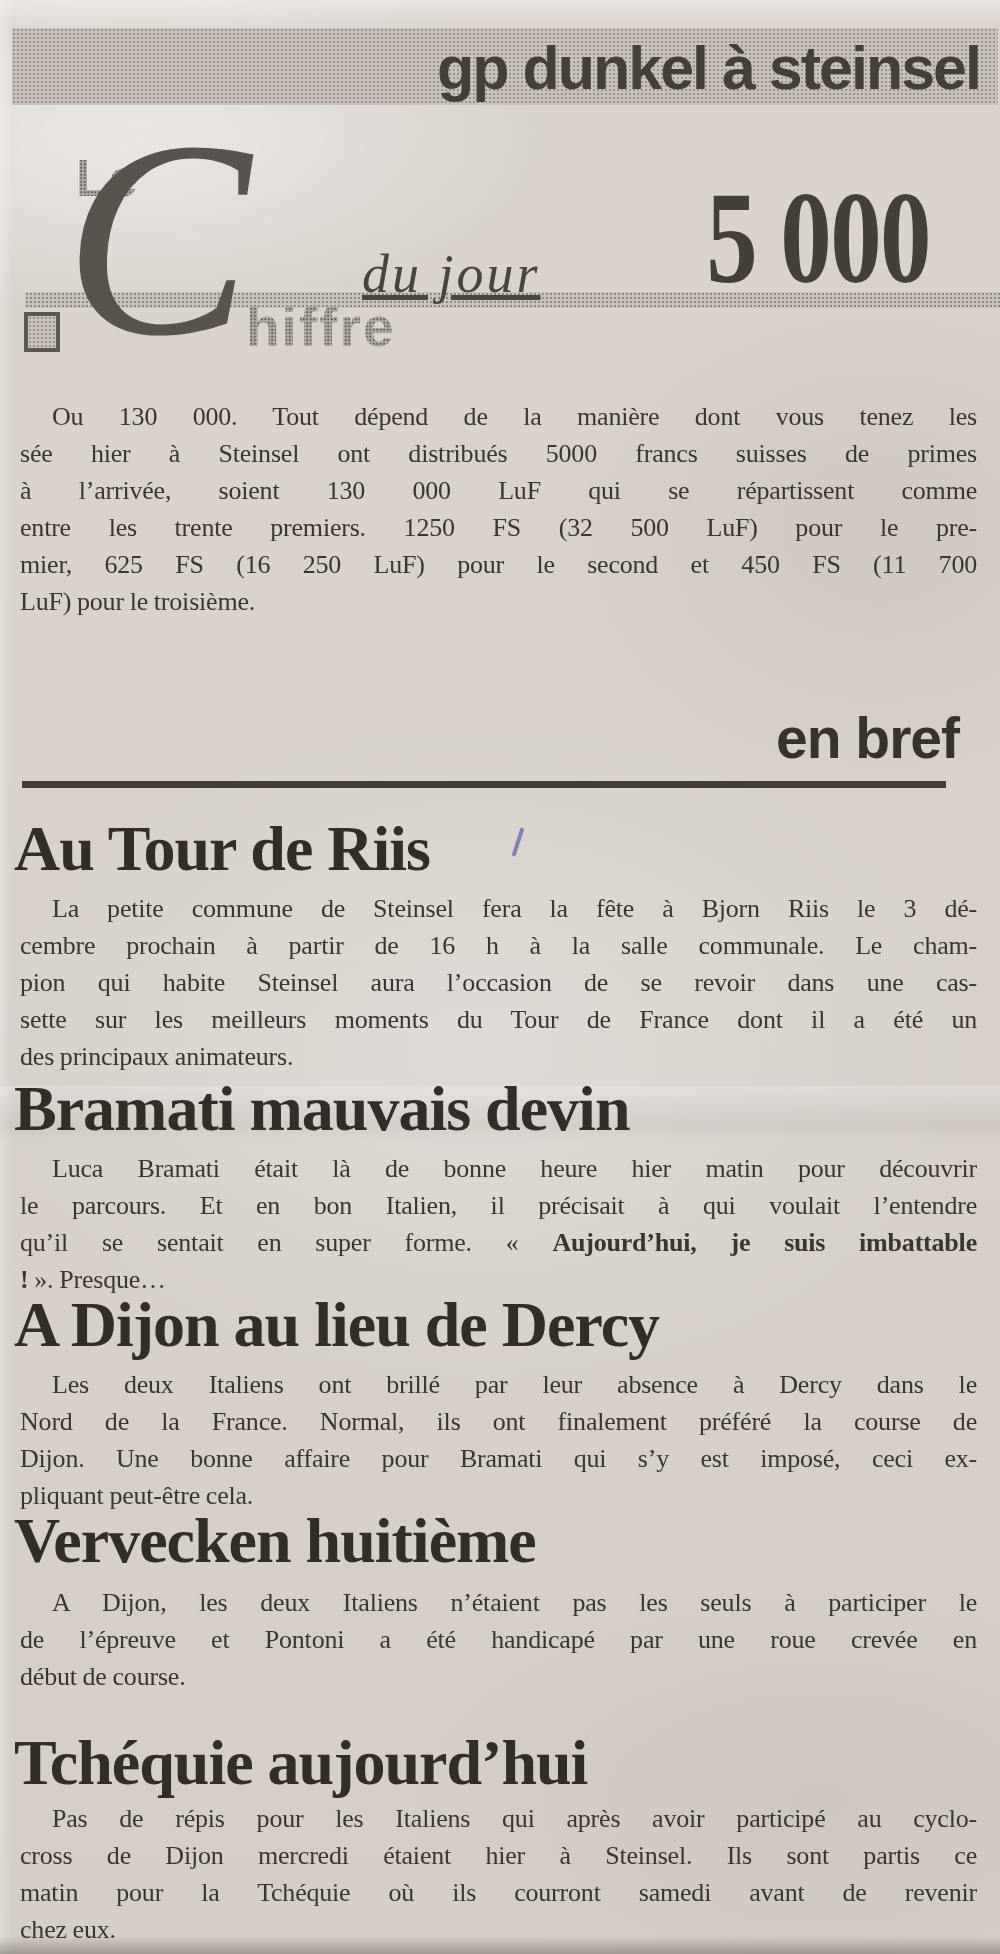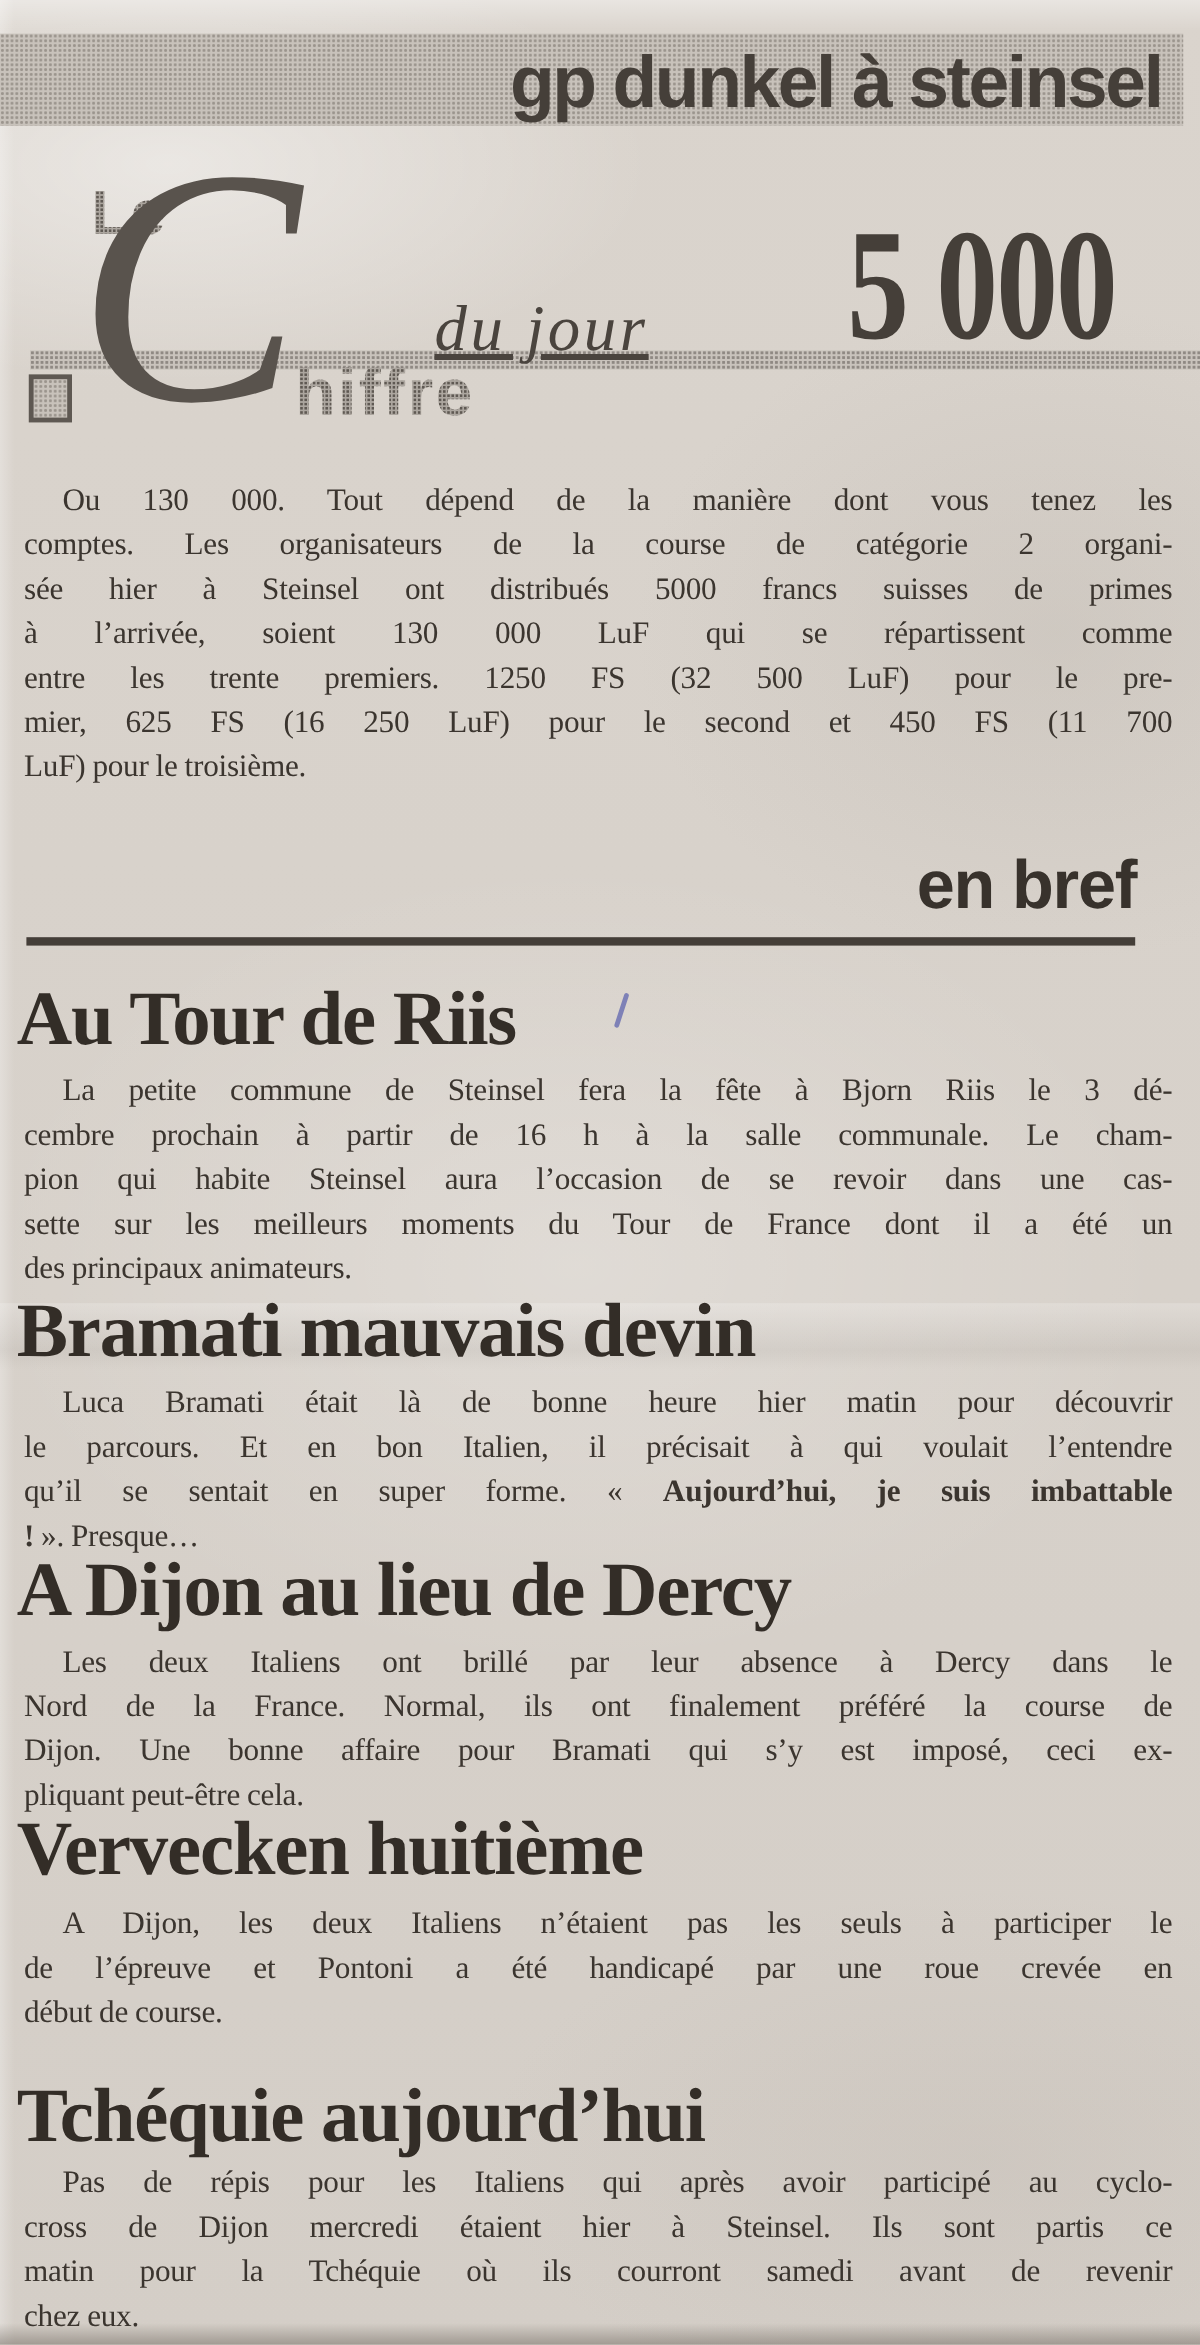--- a/index.html
+++ b/index.html
@@ -35,21 +35,21 @@
   }
   .dotted-text { color:#8f8983; }
   @supports ((-webkit-background-clip:text) or (background-clip:text)) {
     .dotted-text {
       background-image:radial-gradient(circle, #5f5953 1.2px, #aca69f 1.35px);
       background-size:3.5px 3.5px;
       -webkit-background-clip:text; background-clip:text; color:transparent;
     }
   }
   
-  .banner { position:absolute; top:28px; left:0; width:986px; height:77px; }
+  .banner { position:absolute; top:28px; left:12px; width:986px; height:77px; }
   .banner .kicker {
     position:absolute; right:18px; top:4px; line-height:72px;
     font-family:"Liberation Sans","DejaVu Sans",sans-serif; font-weight:700;
     font-size:61px; letter-spacing:-2px; color:#453f39;
   }
   
   .logo-bar    { position:absolute; top:292px; left:25px; width:975px; height:16px;
                  background-color:#c9c3bc;
                  background-image:radial-gradient(circle, rgba(104,98,92,0.60) 1.1px, transparent 1.5px);
                  background-size:4px 4px; }
@@ -71,21 +71,21 @@
   
   .col      { position:absolute; left:20px; width:957px; }
   .pline    { font-size:26px; line-height:37px; text-align:justify; text-align-last:justify;
               letter-spacing:-0.2px; word-spacing:-0.5px; color:#3b352f; }
   .pline-last { text-align-last:left; }
   .col .pline:first-child { text-indent:32px; }
   .bold { font-weight:700; }
   
   .enbref { position:absolute; top:710px; left:0; width:947px; text-align:right;
             font-family:"Liberation Sans","DejaVu Sans",sans-serif; font-weight:700;
-            font-size:57px; line-height:1; letter-spacing:-1px; color:#38322c; }
+            font-size:57px; line-height:1; letter-spacing:-1px; color:#38322c;padding-left:12px; }
   .rule   { position:absolute; top:781px; left:22px; width:924px; height:7px; background:#443e38; }
   
   .art-title { position:absolute; left:14px; margin:0; font-weight:700;
                font-size:64px; line-height:1.08; letter-spacing:-1px; color:#332d27;
                font-family:"Liberation Serif","DejaVu Serif",serif; }
 </style>
 </head>
 <body>
 
 <div id="page">
@@ -104,21 +104,20 @@
     <div class="logo-le dotted-text">Le</div>
     <div class="logo-c">C</div>
     <div class="logo-dujour">du jour</div>
     <div class="logo-hiffre dotted-text">hiffre</div>
     <div class="logo-square halftone-bg"></div>
     <div class="logo-value">5 000</div>
   </div>
 
   <div class="col" style="top:398px">
       <div class="pline"><span>Ou 130 000. Tout dépend de la manière dont vous tenez les</span></div>
-      <div class="pline"><span>comptes. Les organisateurs de la course de catégorie 2 organi-</span></div>
       <div class="pline"><span>sée hier à Steinsel ont distribués 5000 francs suisses de primes</span></div>
       <div class="pline"><span>à l’arrivée, soient 130 000 LuF qui se répartissent comme</span></div>
       <div class="pline"><span>entre les trente premiers. 1250 FS (32 500 LuF) pour le pre-</span></div>
       <div class="pline"><span>mier, 625 FS (16 250 LuF) pour le second et 450 FS (11 700</span></div>
       <div class="pline pline-last"><span>LuF) pour le troisième.</span></div>
     </div>
 
   <div class="enbref">en bref</div>
   <div class="rule"></div>
 

